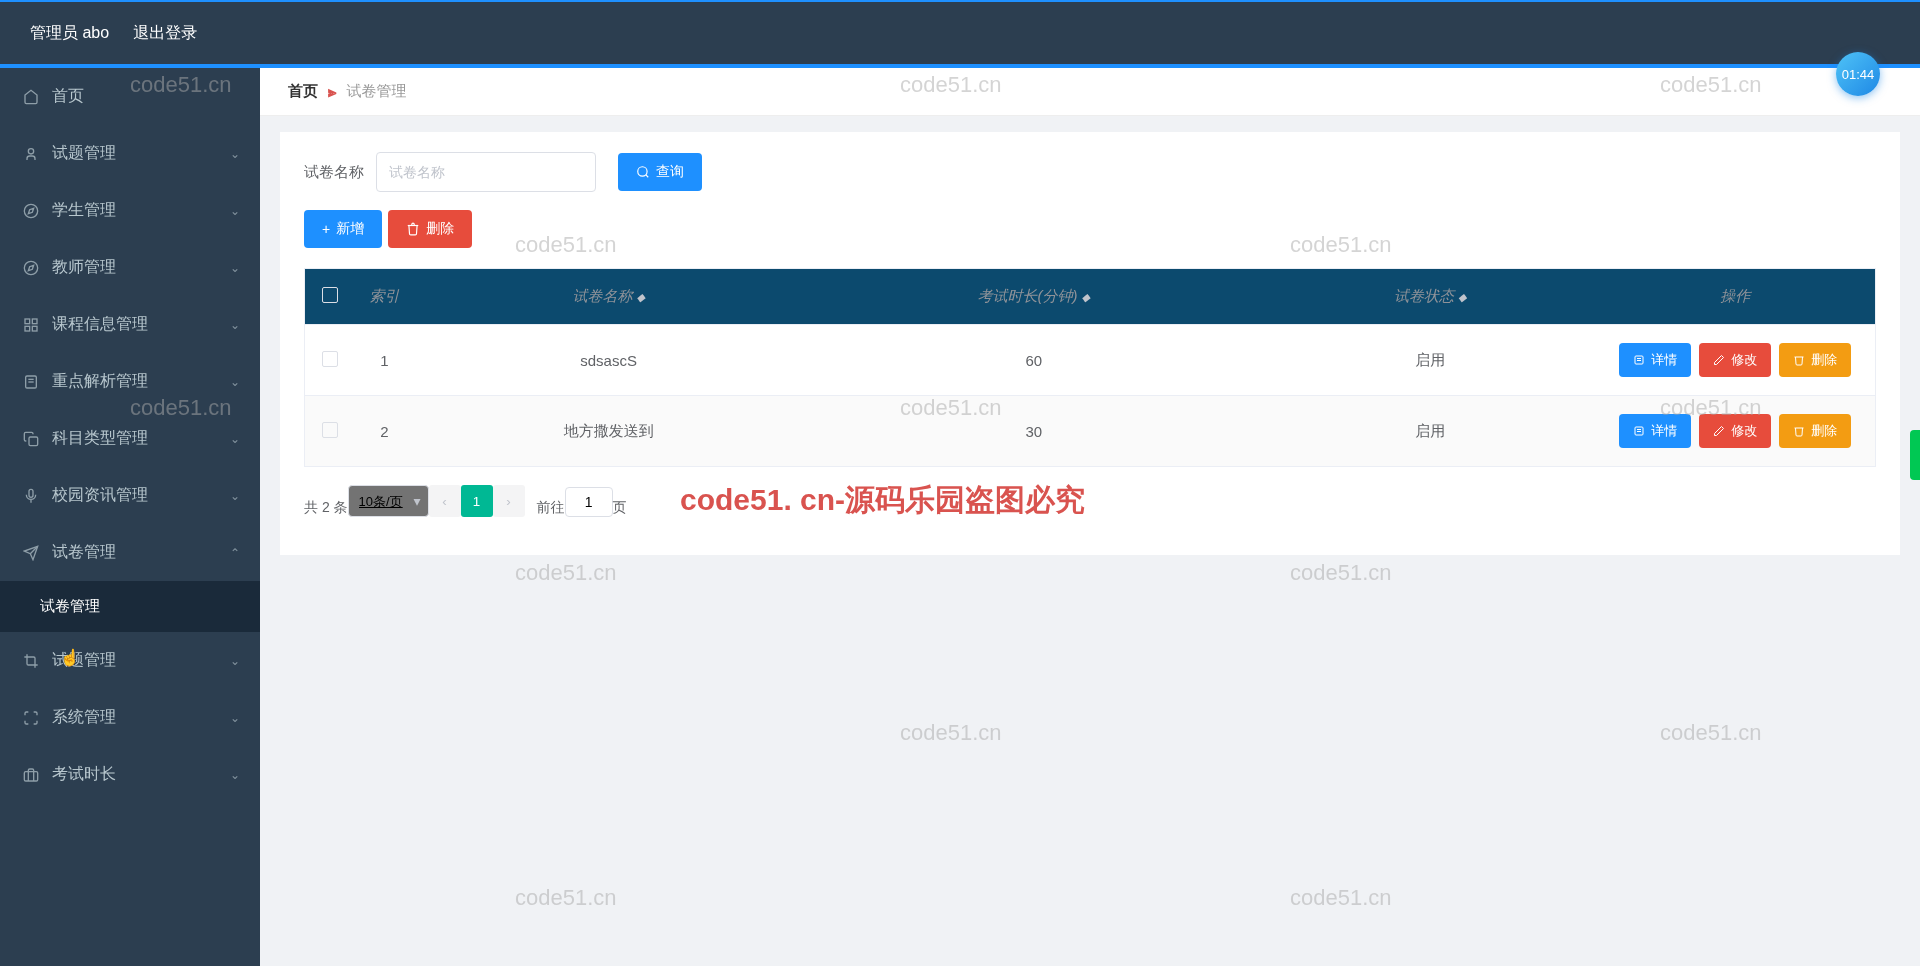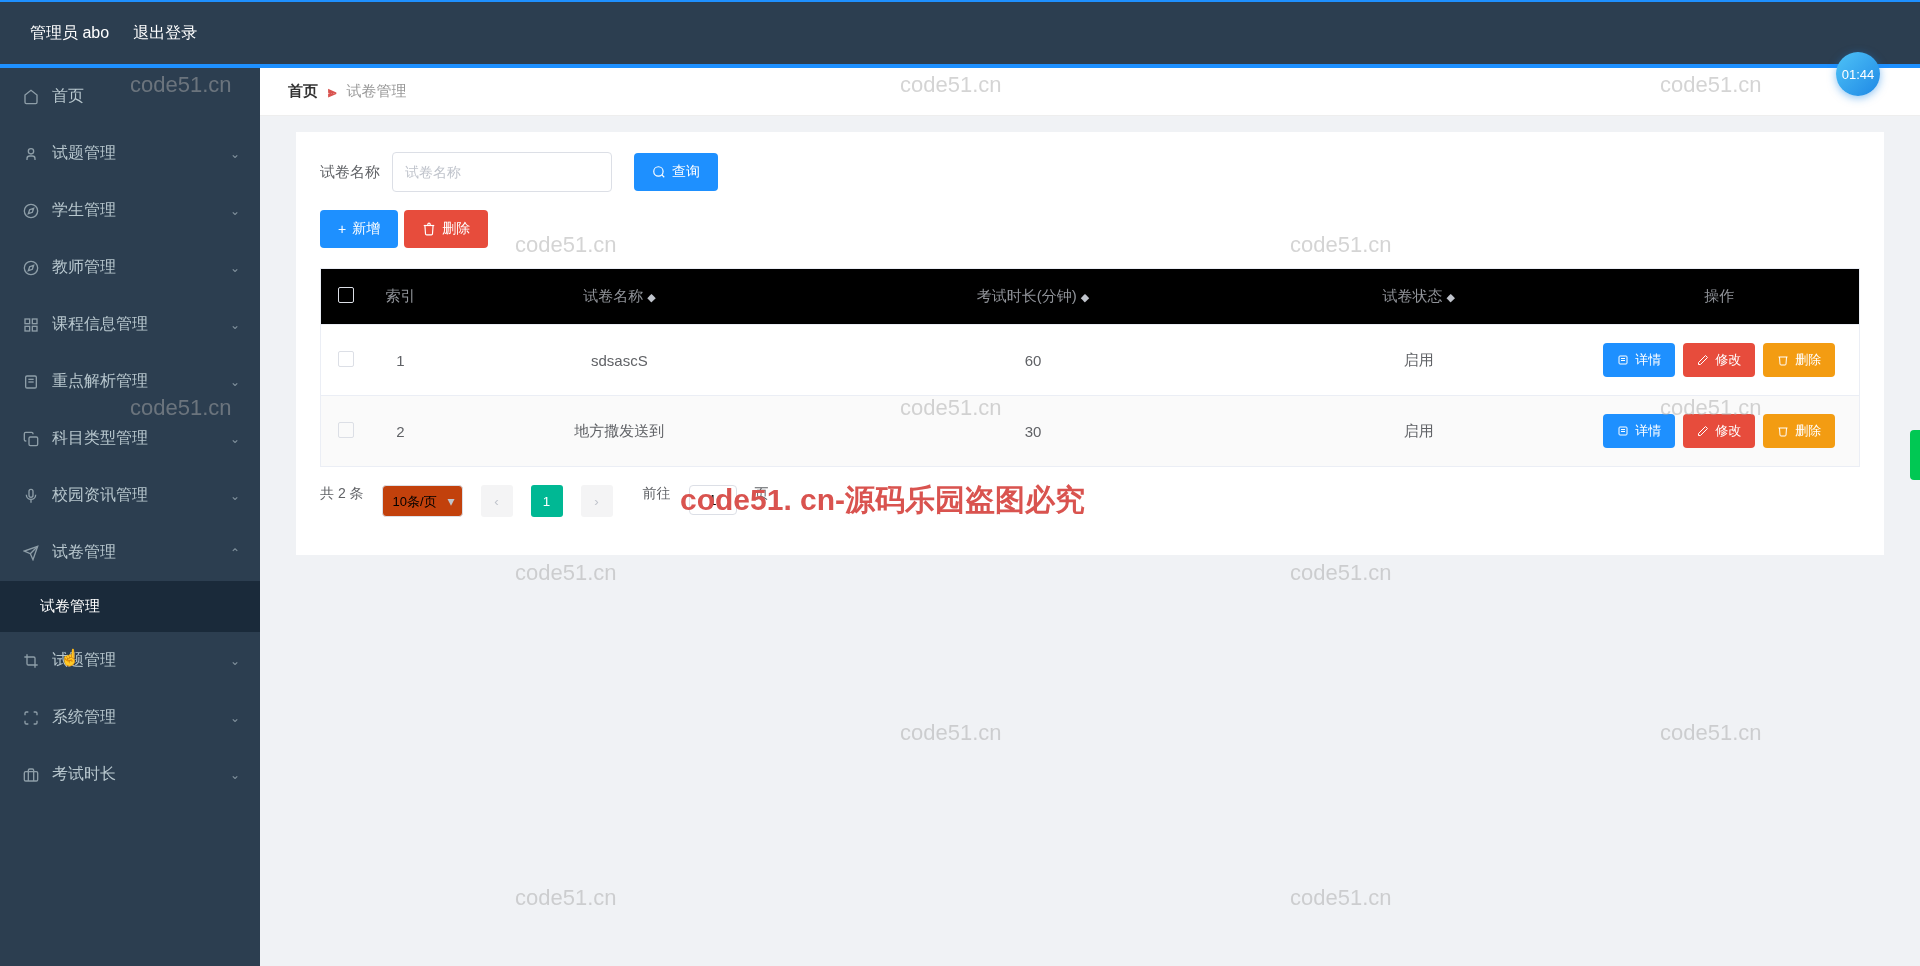--- a/index.html
+++ b/index.html
@@ -100,21 +100,21 @@
       align-items: center;
       gap: 10px;
       border-bottom: 1px solid #eee;
     }
     .breadcrumb .home-link { color: #333; font-weight: bold; }
     .breadcrumb .sep { color: #d9534f; font-weight: bold; }
     .breadcrumb .current { color: #999; }
     
     .content-panel {
       background: #fff;
-      margin: 16px 36px;
+      margin: 16px 20px;
       padding: 20px 24px;
     }
     
     .filter-row {
       display: flex;
       align-items: center;
       gap: 12px;
       margin-bottom: 18px;
     }
     .filter-label { font-size: 15px; color: #606266; }
@@ -160,24 +160,25 @@
       border: 1px solid #ebeef5;
     }
     .table th, .table td {
       padding: 18px 14px;
       text-align: center;
       border-bottom: 1px solid #ebeef5;
       font-size: 15px;
       color: #606266;
     }
     .table th {
-      background: #000000;
+      background: #0c4a6e;
       font-weight: normal;
       color: #909399;
       position: relative;
+      font-style: italic;
     }
     .table tbody tr:nth-child(even) { background: #fafafa; }
     .sort-caret {
       display: inline-block;
       margin-left: 4px;
       font-size: 11px;
       color: #c0c4cc;
       line-height: 8px;
     }
     .checkbox {
@@ -189,35 +190,36 @@
       cursor: pointer;
     }
     .row-actions {
       display: flex;
       gap: 8px;
       justify-content: center;
     }
     
     .pagination {
       display: flex;
-      align-items: flex-start;
-      gap: 18px;
+      align-items: flex-end;
+      gap: 0;
       padding: 18px 0;
       font-size: 14px;
       color: #606266;
     }
     .page-select {
       height: 32px;
       border: 1px solid #dcdfe6;
       border-radius: 4px;
       padding: 0 24px 0 10px;
       font-size: 13px;
-      background: #c2410c;
+      background: #737373;
       appearance: none;
       position: relative;
+      text-decoration: underline;
     }
     .select-wrap { position: relative; display: inline-block; }
     .select-wrap::after {
       content: '▾';
       position: absolute;
       right: 8px;
       top: 50%;
       transform: translateY(-50%);
       color: #c0c4cc;
       pointer-events: none;

